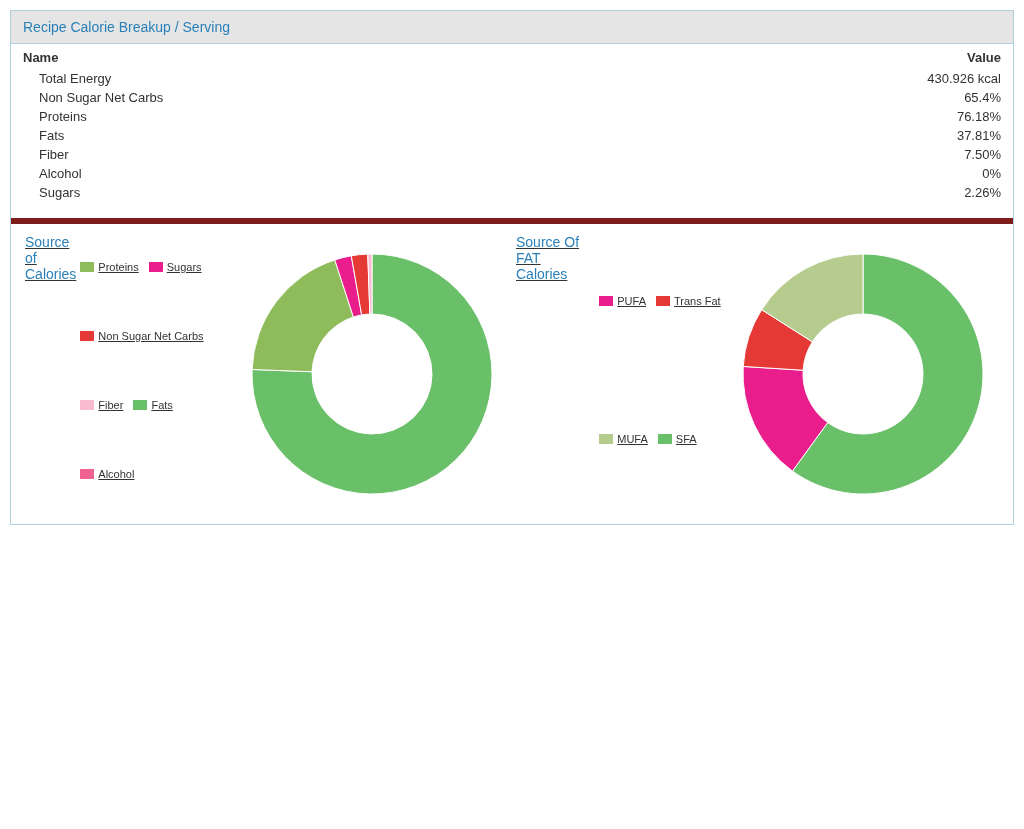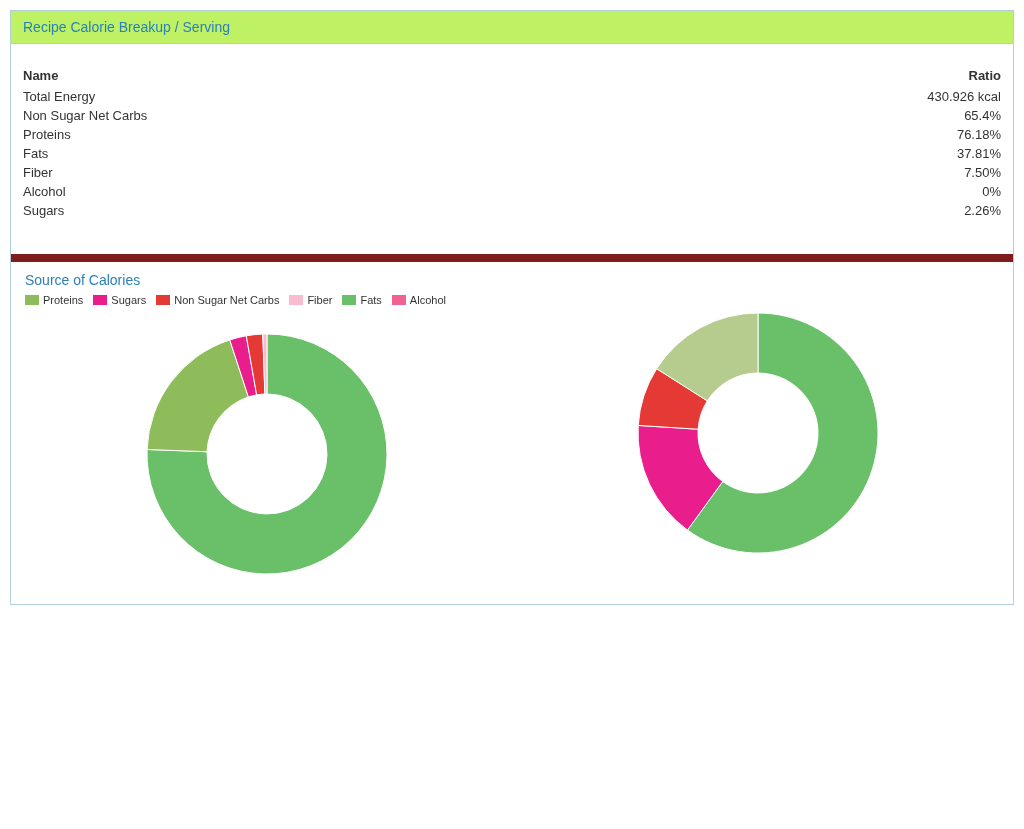--- a/index.html
+++ b/index.html
@@ -5,61 +5,63 @@
     * { box-sizing: border-box; margin: 0; padding: 0; }
     body { font-family: Arial, sans-serif; font-size: 13px; background: #fff; color: #333; }
 
     .main-container {
       border: 1px solid #b0d0e0;
       margin: 10px;
       background: #fff;
     }
 
     .section-header {
-      background: #bef264;
+      background: #e5e5e5;
       padding: 8px 12px;
       font-size: 14px;
       color: #2980b9;
       border-bottom: 1px solid #b0d0e0;
     }
 
     .data-table {
-      padding: 24px 12px;
-      border-bottom: 8px solid #7f1d1d;
+      padding: 6px 12px;
+      border-bottom: 6px solid #7f1d1d;
     }
 
     .table-header {
       display: flex;
       justify-content: space-between;
       font-weight: bold;
       margin-bottom: 4px;
     }
 
     .table-row {
       display: flex;
       justify-content: space-between;
       padding: 2px 0;
+      margin-left: 16px;
     }
 
     .table-row.spacer {
       height: 10px;
     }
 
     .col-name { flex: 1; }
     .col-value { text-align: right; min-width: 120px; }
 
     .charts-section {
       display: flex;
       padding: 10px;
     }
 
     .chart-half {
       flex: 1;
       display: flex;
-      flex-direction: column;
+      flex-direction: row;
+      text-decoration: underline;
     }
 
     .chart-title {
       font-size: 14px;
       color: #2980b9;
       margin-bottom: 6px;
       padding-left: 4px;
     }
 
     .legend {
@@ -95,21 +97,21 @@
 
 <div class="main-container">
 
   <div class="section-header">
     <span>Recipe Calorie Breakup / Serving</span>
   </div>
 
   <div class="data-table">
     <div class="table-header">
       <span class="col-name">Name</span>
-      <span class="col-value">Ratio</span>
+      <span class="col-value">Value</span>
     </div>
     <div id="table-rows-container">
         <div class="table-row">
           <span class="col-name">Total Energy</span>
           <span class="col-value">430.926 kcal</span>
         </div>
         <div class="table-row">
           <span class="col-name">Non Sugar Net Carbs</span>
           <span class="col-value">65.4%</span>
         </div>
@@ -172,20 +174,39 @@
             <path d="M 140 20 A 120 120 0 1 1 20.084571230728955 135.49556406618092 L 80.04228561536448 137.74778203309046 A 60 60 0 1 0 140 80 Z" fill="#6abf69" stroke="#fff" stroke-width="1"></path>
             <path d="M 20.084571230728955 135.49556406618092 A 120 120 0 0 1 102.77097543874972 25.921081131447323 L 121.38548771937485 82.96054056572366 A 60 60 0 0 0 80.04228561536448 137.74778203309046 Z" fill="#8fbc5a" stroke="#fff" stroke-width="1"></path>
             <path d="M 102.77097543874972 25.921081131447323 A 120 120 0 0 1 119.29218657022864 21.80022646824665 L 129.64609328511432 80.90011323412332 A 60 60 0 0 0 121.38548771937485 82.96054056572366 Z" fill="#e91e8c" stroke="#fff" stroke-width="1"></path>
             <path d="M 119.29218657022864 21.80022646824665 A 120 120 0 0 1 135.77814864048642 20.0742897828069 L 137.88907432024322 80.03714489140344 A 60 60 0 0 0 129.64609328511432 80.90011323412332 Z" fill="#e53935" stroke="#fff" stroke-width="1"></path>
             <path d="M 135.77814864048642 20.0742897828069 A 120 120 0 0 1 139.99999999999997 20 L 140 80 A 60 60 0 0 0 137.88907432024322 80.03714489140344 Z" fill="#f8bbd0" stroke="#fff" stroke-width="1"></path>
           </svg>
       </div>
     </div>
 
     <div class="chart-half">
+      <div class="chart-title">Source Of FAT Calories</div>
+      <div class="legend" id="legend-fat">
+          <div class="legend-item">
+            <span class="legend-color" style="background:#e91e8c"></span>
+            <span>PUFA</span>
+          </div>
+          <div class="legend-item">
+            <span class="legend-color" style="background:#e53935"></span>
+            <span>Trans Fat</span>
+          </div>
+          <div class="legend-item">
+            <span class="legend-color" style="background:#b5cc8e"></span>
+            <span>MUFA</span>
+          </div>
+          <div class="legend-item">
+            <span class="legend-color" style="background:#6abf69"></span>
+            <span>SFA</span>
+          </div>
+        </div>
       <div class="donut-container">
         <svg id="donut-fat" width="280" height="280" viewBox="0 0 280 280">
             <path d="M 140 20 A 120 120 0 1 1 69.46576972490324 237.0820393249937 L 104.73288486245161 188.54101966249686 A 60 60 0 1 0 140 80 Z" fill="#6abf69" stroke="#fff" stroke-width="1"></path>
             <path d="M 69.46576972490324 237.0820393249937 A 120 120 0 0 1 20.236792588607415 132.4651376564824 L 80.11839629430371 136.2325688282412 A 60 60 0 0 0 104.73288486245161 188.54101966249686 Z" fill="#e91e8c" stroke="#fff" stroke-width="1"></path>
             <path d="M 20.236792588607415 132.4651376564824 A 120 120 0 0 1 38.6806489397582 75.70078460252039 L 89.3403244698791 107.8503923012602 A 60 60 0 0 0 80.11839629430371 136.2325688282412 Z" fill="#e53935" stroke="#fff" stroke-width="1"></path>
             <path d="M 38.6806489397582 75.70078460252039 A 120 120 0 0 1 139.99999999999997 20 L 140 80 A 60 60 0 0 0 89.3403244698791 107.8503923012602 Z" fill="#b5cc8e" stroke="#fff" stroke-width="1"></path>
           </svg>
       </div>
     </div>
   </div>

